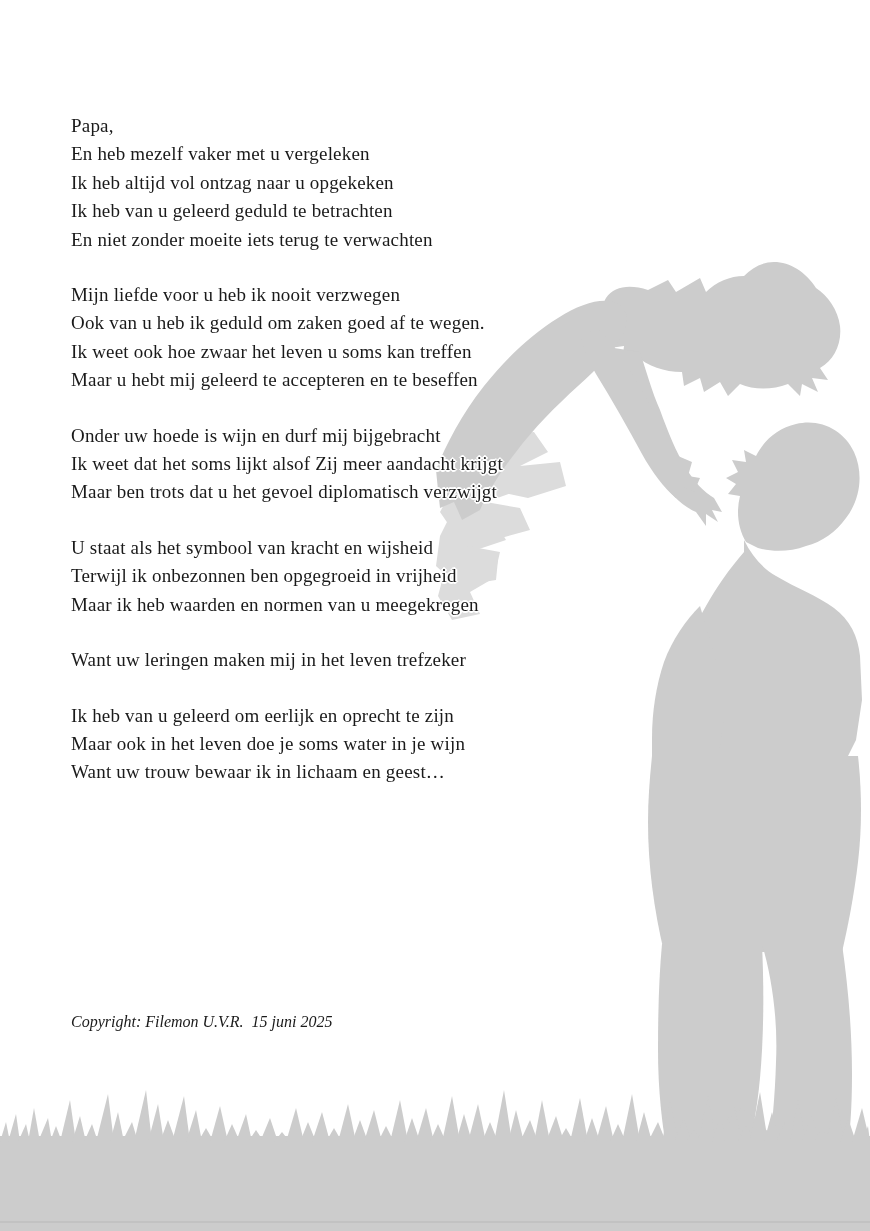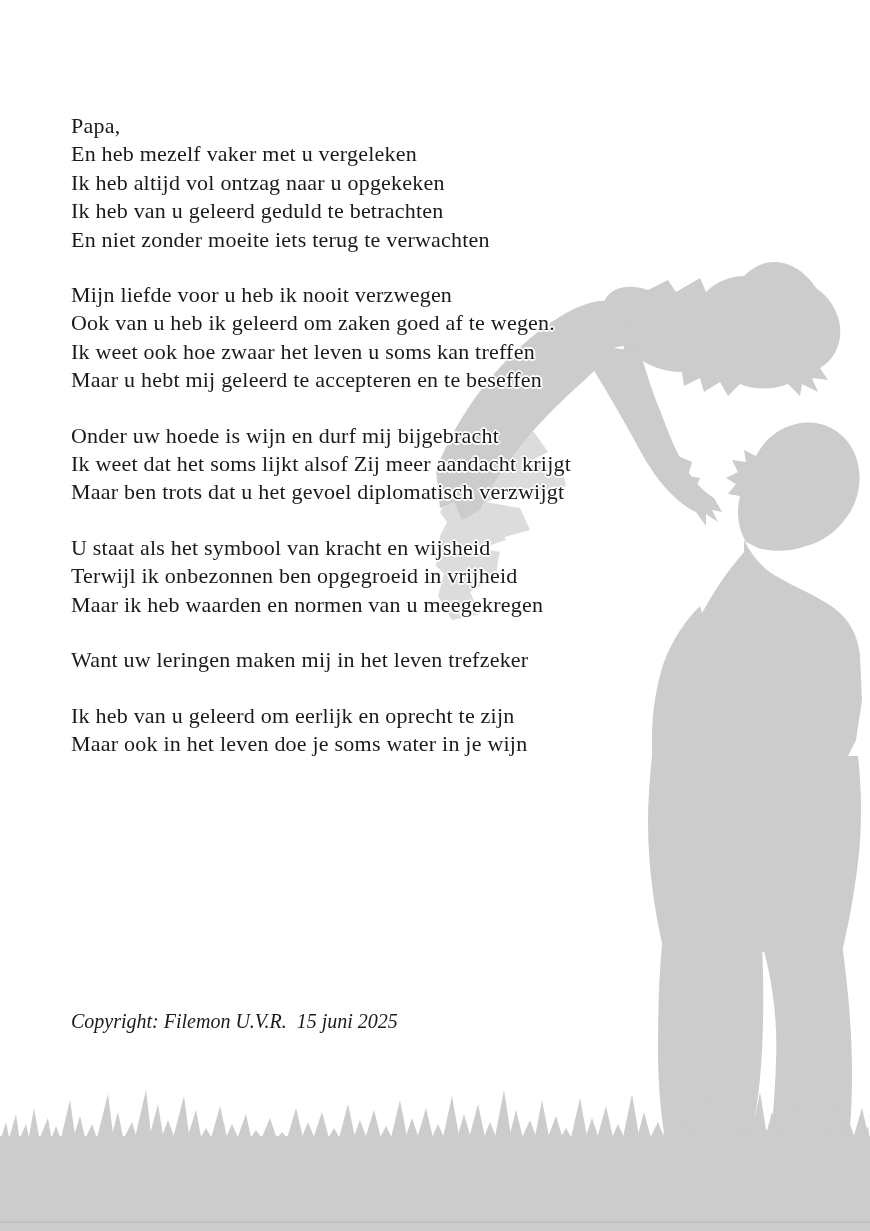--- a/index.html
+++ b/index.html
@@ -35,21 +35,21 @@
     position: absolute;
     left: 71px;
     top: 112px;
     width: 620px;
     z-index: 2;
   }
   .stanza {
     margin: 0 0 27px 0;
   }
   .line {
-    font-size: 22px;
+    font-size: 19px;
     line-height: 28.4px;
     color: #1a1a1a;
     white-space: pre;
     letter-spacing: 0.01em;
     
     text-shadow:
        1px  0   0 #ffffff,
       -1px  0   0 #ffffff,
        0    1px 0 #ffffff,
        0   -1px 0 #ffffff,
@@ -60,21 +60,21 @@
        2px  0   0 #ffffff,
       -2px  0   0 #ffffff,
        0    2px 0 #ffffff,
        0   -2px 0 #ffffff;
   }
   #credit {
     position: absolute;
     left: 71px;
     top: 1008px;
     z-index: 2;
-    font-size: 20px;
+    font-size: 16px;
     line-height: 27px;
     font-style: italic;
     color: #1a1a1a;
     white-space: pre;
     text-shadow:
        1px  0   0 #ffffff,
       -1px  0   0 #ffffff,
        0    1px 0 #ffffff,
        0   -1px 0 #ffffff,
        1px  1px 0 #ffffff,
@@ -288,21 +288,21 @@
     <div class="stanza">
       <div class="line">Papa,</div>
       <div class="line">En heb mezelf vaker met u vergeleken</div>
       <div class="line">Ik heb altijd vol ontzag naar u opgekeken</div>
       <div class="line">Ik heb van u geleerd geduld te betrachten</div>
       <div class="line">En niet zonder moeite iets terug te verwachten</div>
     </div>
 
     <div class="stanza">
       <div class="line">Mijn liefde voor u heb ik nooit verzwegen</div>
-      <div class="line">Ook van u heb ik geleerd om zaken goed af te wegen.</div>
+      <div class="line">Ook van u heb ik geduld om zaken goed af te wegen.</div>
       <div class="line">Ik weet ook hoe zwaar het leven u soms kan treffen</div>
       <div class="line">Maar u hebt mij geleerd te accepteren en te beseffen</div>
     </div>
 
     <div class="stanza">
       <div class="line">Onder uw hoede is wijn en durf mij bijgebracht</div>
       <div class="line">Ik weet dat het soms lijkt alsof Zij meer aandacht krijgt</div>
       <div class="line">Maar ben trots dat u het gevoel diplomatisch verzwijgt</div>
     </div>
 
@@ -312,19 +312,20 @@
       <div class="line">Maar ik heb waarden en normen van u meegekregen</div>
     </div>
 
     <div class="stanza">
       <div class="line">Want uw leringen maken mij in het leven trefzeker</div>
     </div>
 
     <div class="stanza">
       <div class="line">Ik heb van u geleerd om eerlijk en oprecht te zijn</div>
       <div class="line">Maar ook in het leven doe je soms water in je wijn</div>
+      <div class="line">Want uw trouw bewaar ik in lichaam en geest…</div>
     </div>
 
   </div>
 
   <div id="credit">Copyright: Filemon U.V.R.  15 juni 2025</div>
 
 </div>
 
 </body></html>

